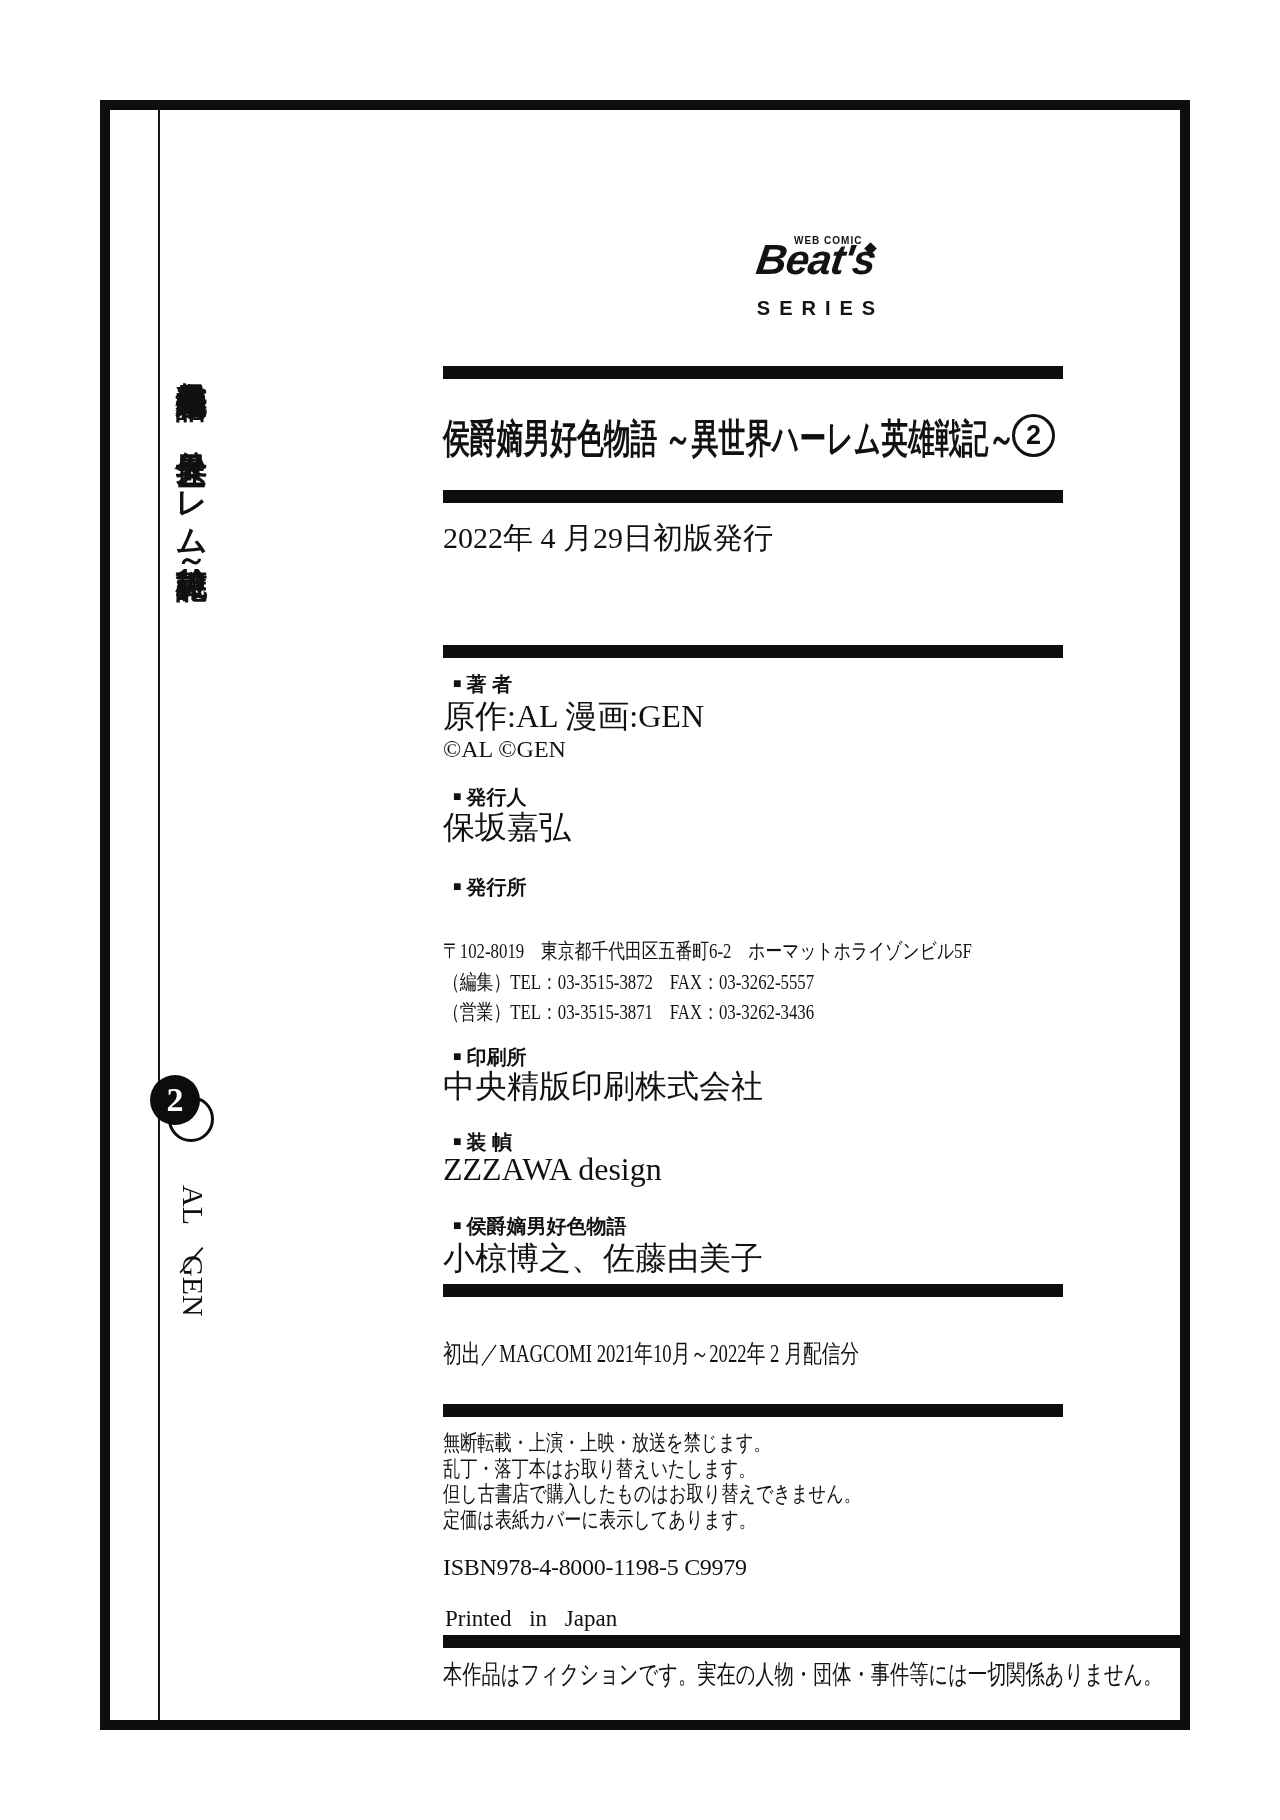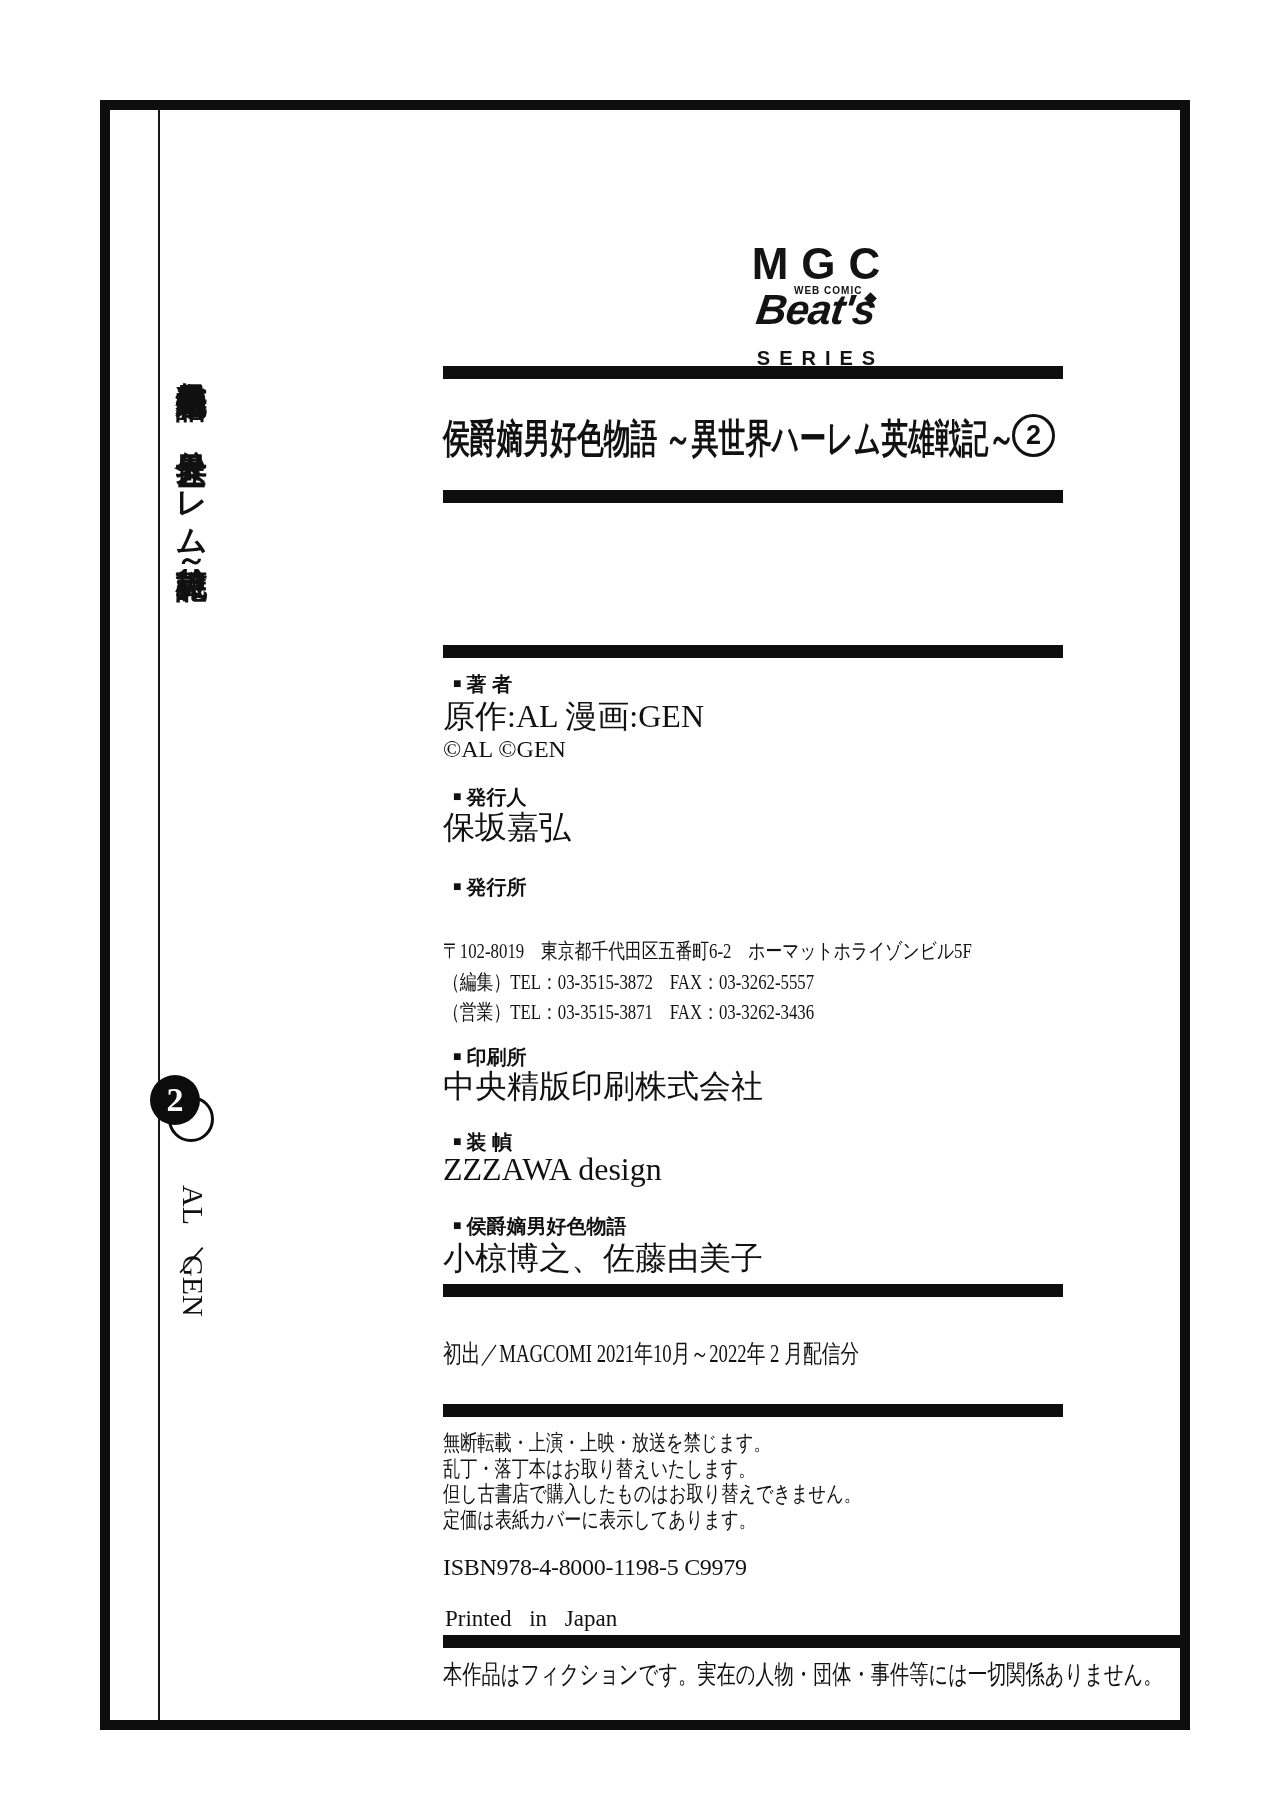--- a/index.html
+++ b/index.html
@@ -59,21 +59,20 @@
 
   <div class="spine-line"></div>
   <div class="abs v spine-title nowrap">侯爵嫡男好色物語　～異世界ハーレム英雄戦記～</div>
   <div class="abs badge-ring"></div>
   <div class="abs badge-disc">
     <span>2</span>
   </div>
   <div class="abs v spine-authors nowrap">AL／GEN</div>
 
   <div class="abs logo">
-    <div class="logo-mgc">MGC</div>
     <div class="beats-wrap">
       <span class="logo-webcomic">WEB COMIC</span>
       <span class="logo-beats">Beat's</span>
       <span class="logo-star"></span>
     </div>
     <div class="logo-series">SERIES</div>
   </div>
 
   <div class="bar" style="top:366px"></div>
   <div class="bar" style="top:490px"></div>
@@ -82,20 +81,21 @@
   <div class="bar" style="top:1404px"></div>
   <div class="bar full" style="top:1635px"></div>
 
   <div class="abs title-line">
     <span>侯爵嫡男好色物語 ～異世界ハーレム英雄戦記～</span>
   </div>
   <div class="abs circle-num">
     <span>2</span>
   </div>
 
+  <div class="abs date-line nowrap">2022年 4 月29日初版発行</div>
 
   <div class="abs sec-label" style="top:671px"><span class="blt">■</span><span>著 者</span></div>
   <div class="abs sec-value nowrap" style="top:695px">原作:AL 漫画:GEN</div>
   <div class="abs copyright nowrap">©AL ©GEN</div>
 
   <div class="abs sec-label" style="top:784px"><span class="blt">■</span><span>発行人</span></div>
   <div class="abs sec-value nowrap" style="top:806px">保坂嘉弘</div>
 
   <div class="abs sec-label" style="top:874px"><span class="blt">■</span><span>発行所</span></div>
   <div class="abs addr">

